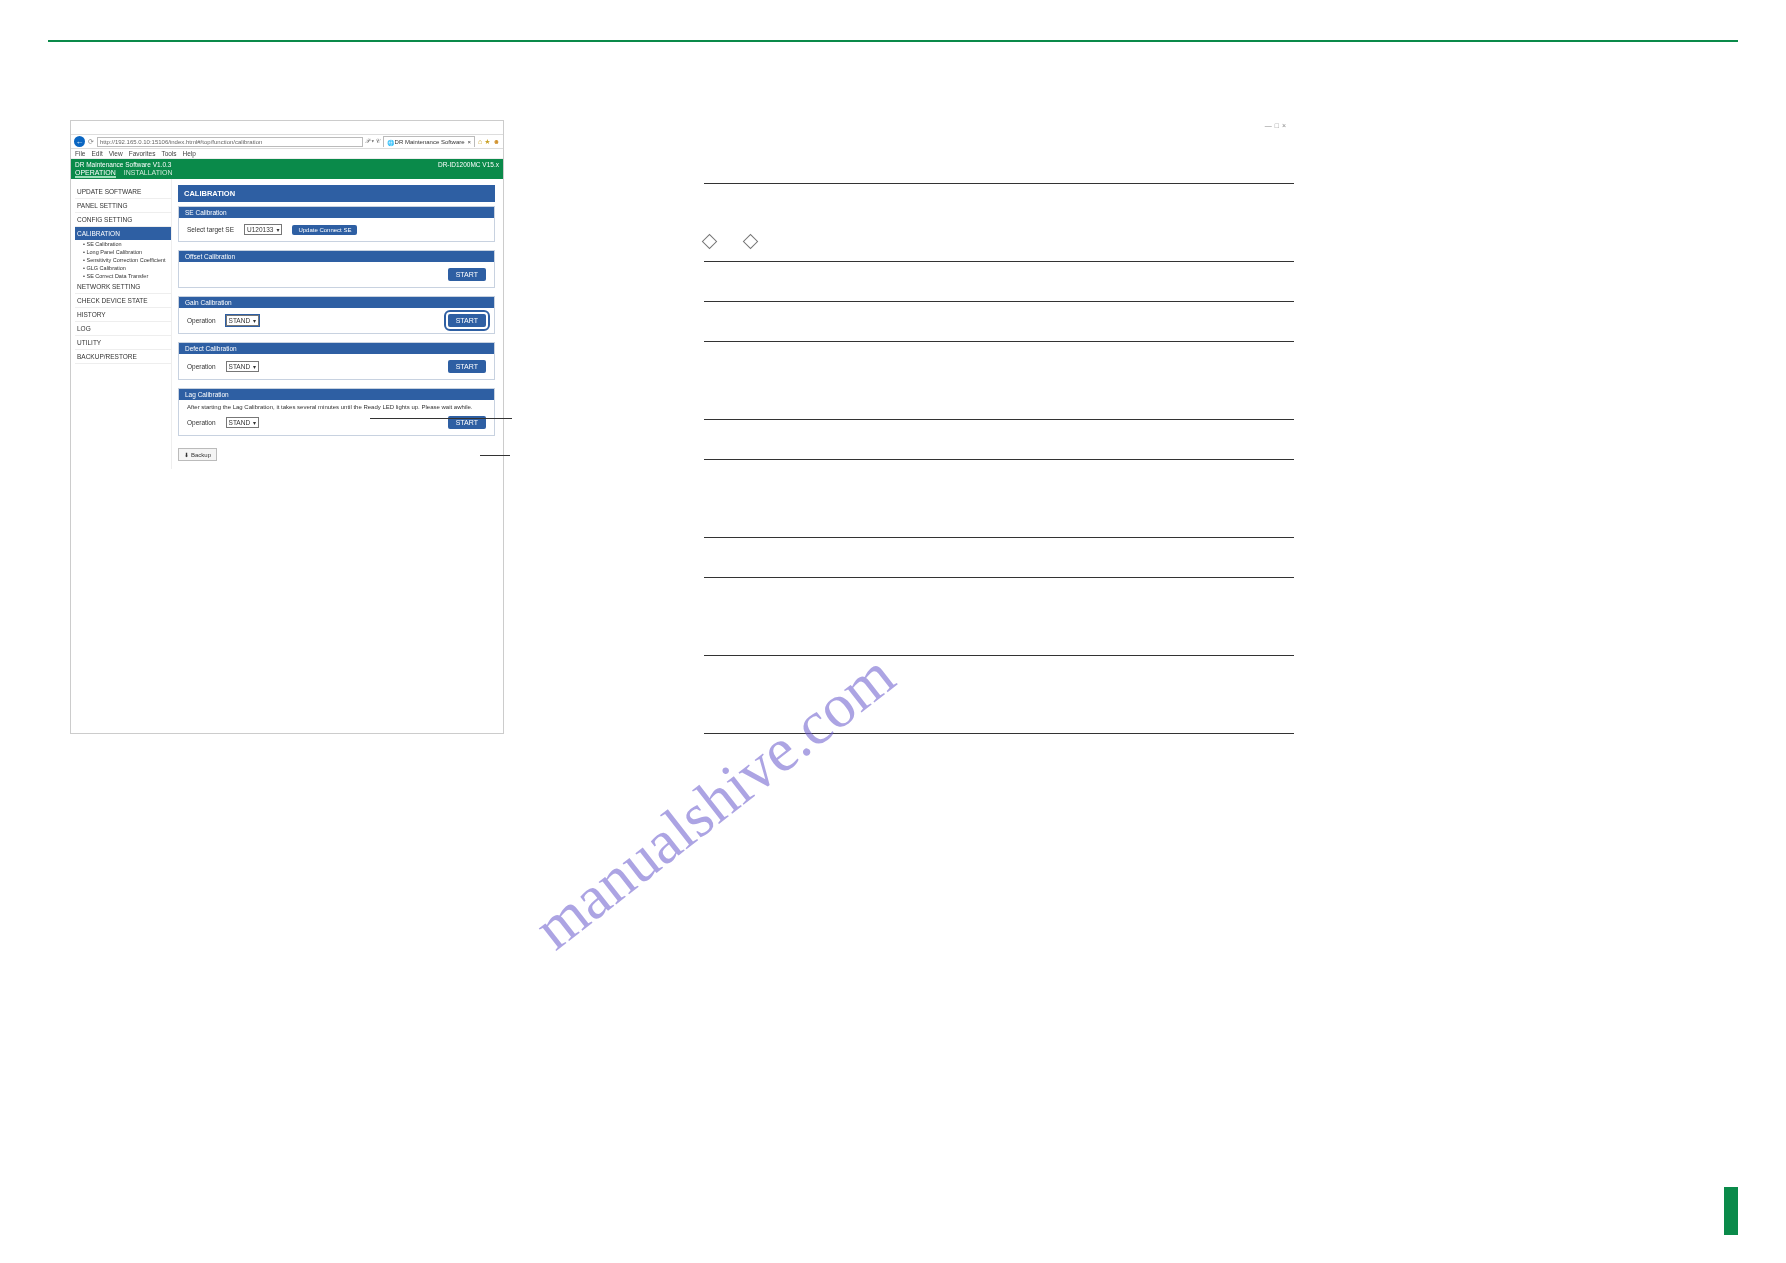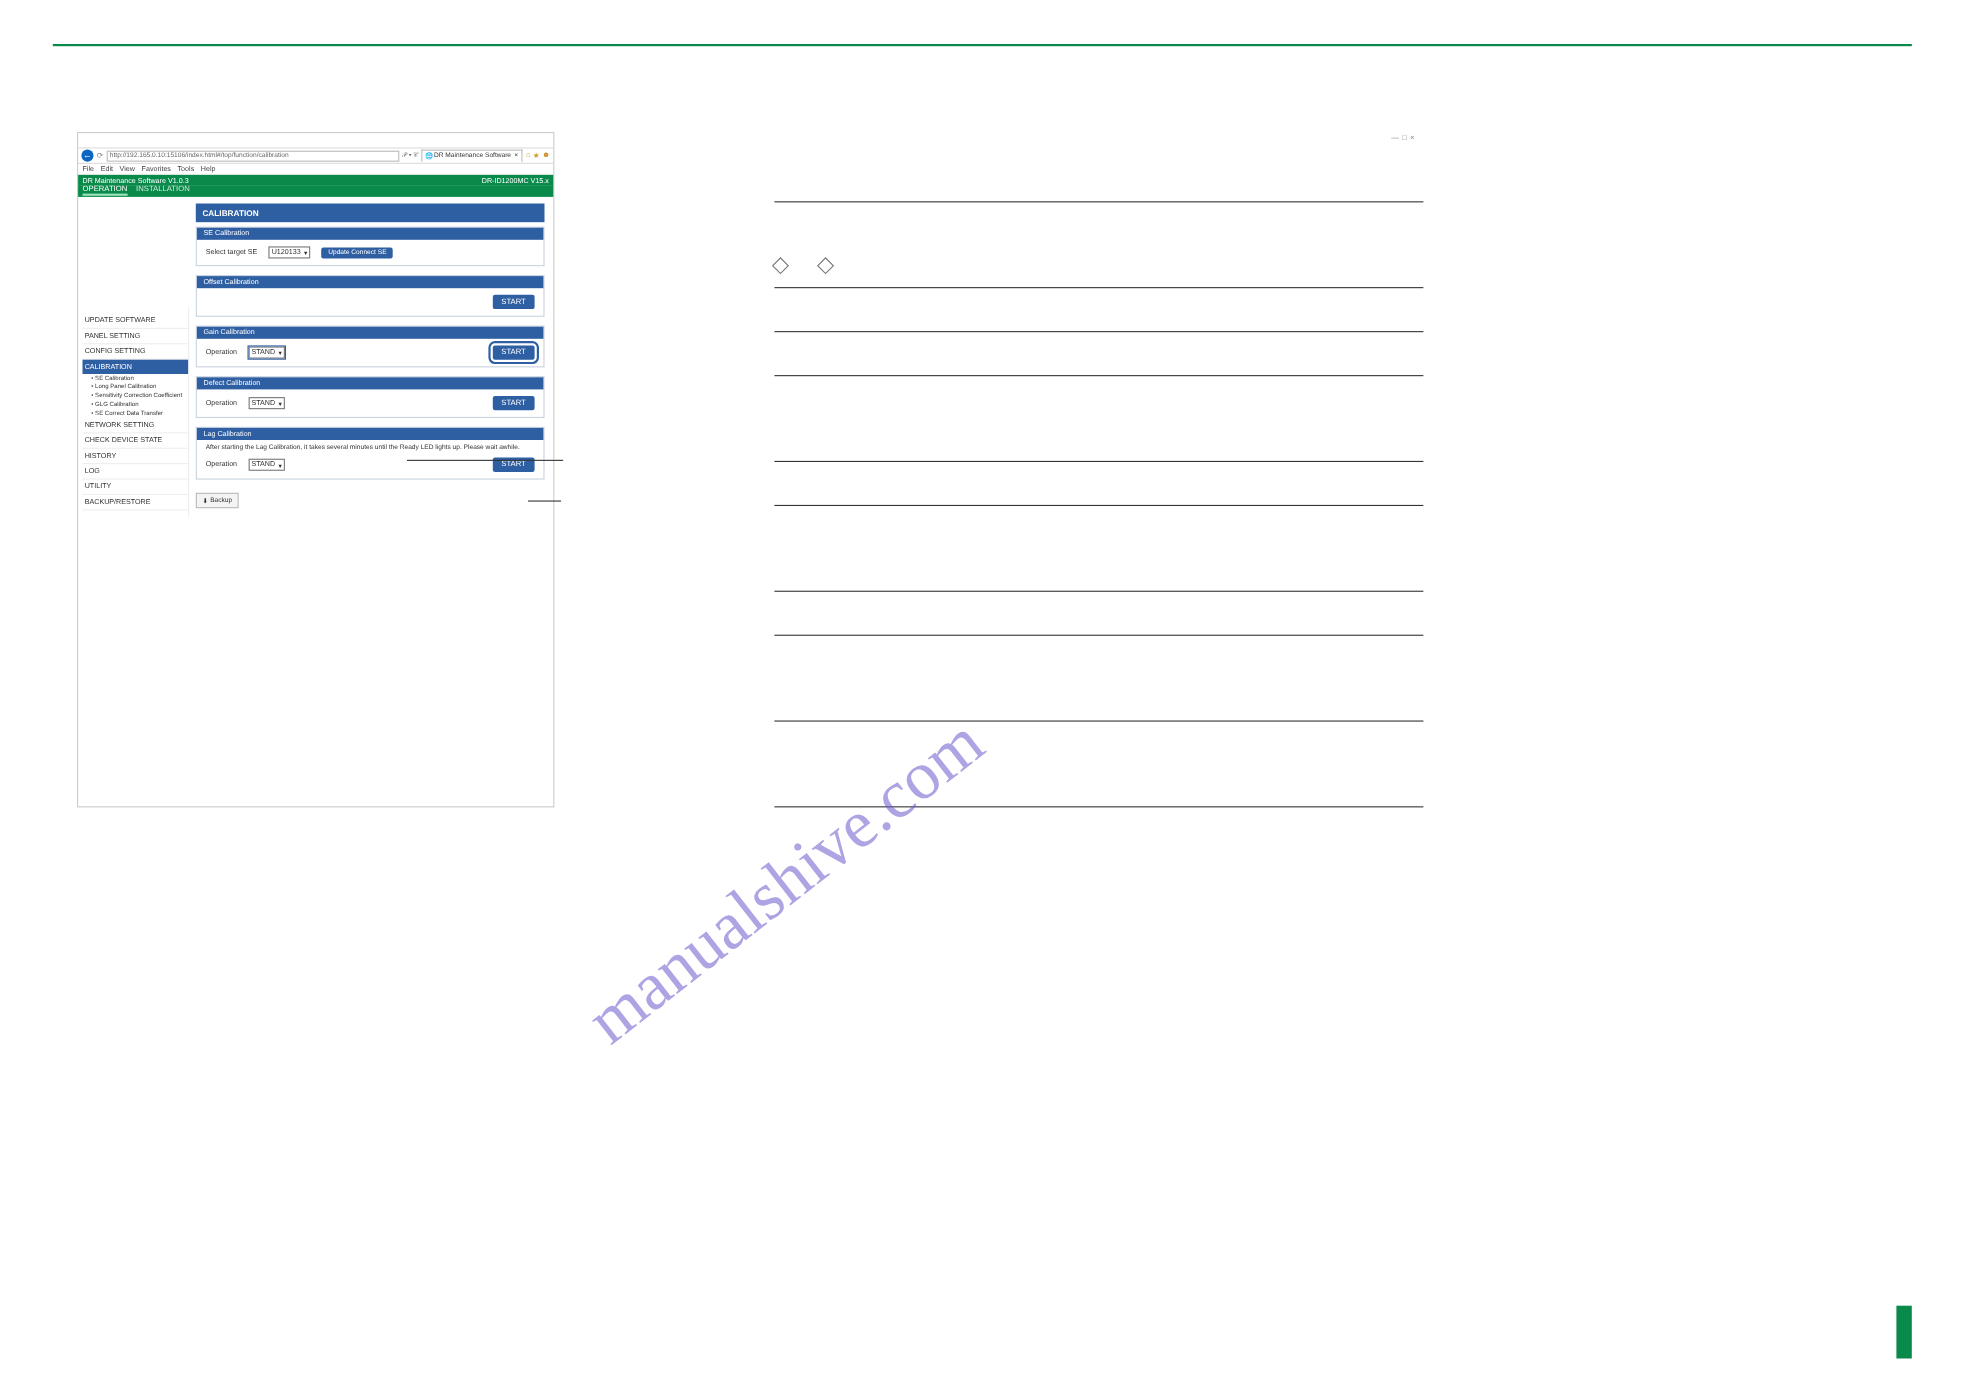--- a/index.html
+++ b/index.html
@@ -86,21 +86,21 @@
     display: flex;
     gap: 8px;
     font-size: 7px;
     padding: 0 4px 1px 4px;
     color: #cfe8da;
   }
   .ss-greentabs .active {
     border-bottom: 2px solid #9de0bb;
     color: #fff;
   }
-  .ss-body { display: flex; align-items: flex-end; }
+  .ss-body { display: flex; }
   .ss-side {
     width: 101px;
     padding: 6px 0 6px 4px;
     border-right: 1px solid #eee;
   }
   .ss-side-item {
     font-size: 6.5px;
     padding: 3px 2px;
     color: #333;
     border-bottom: 1px solid #eee;

